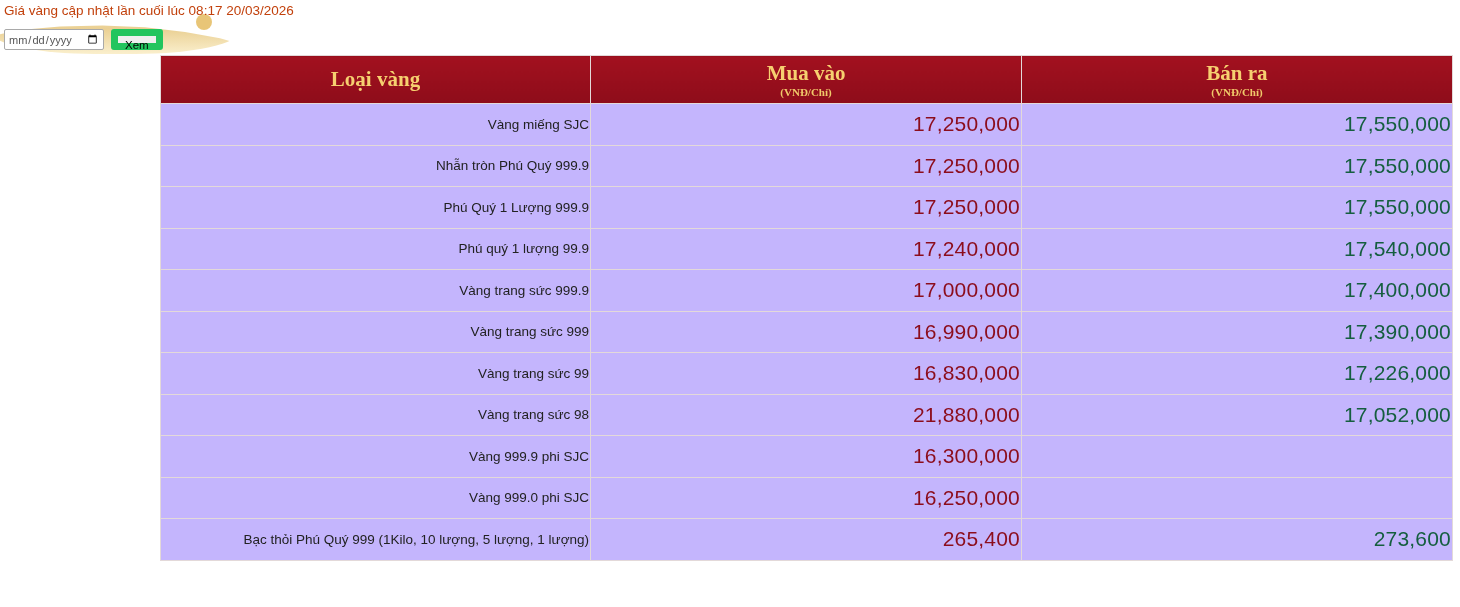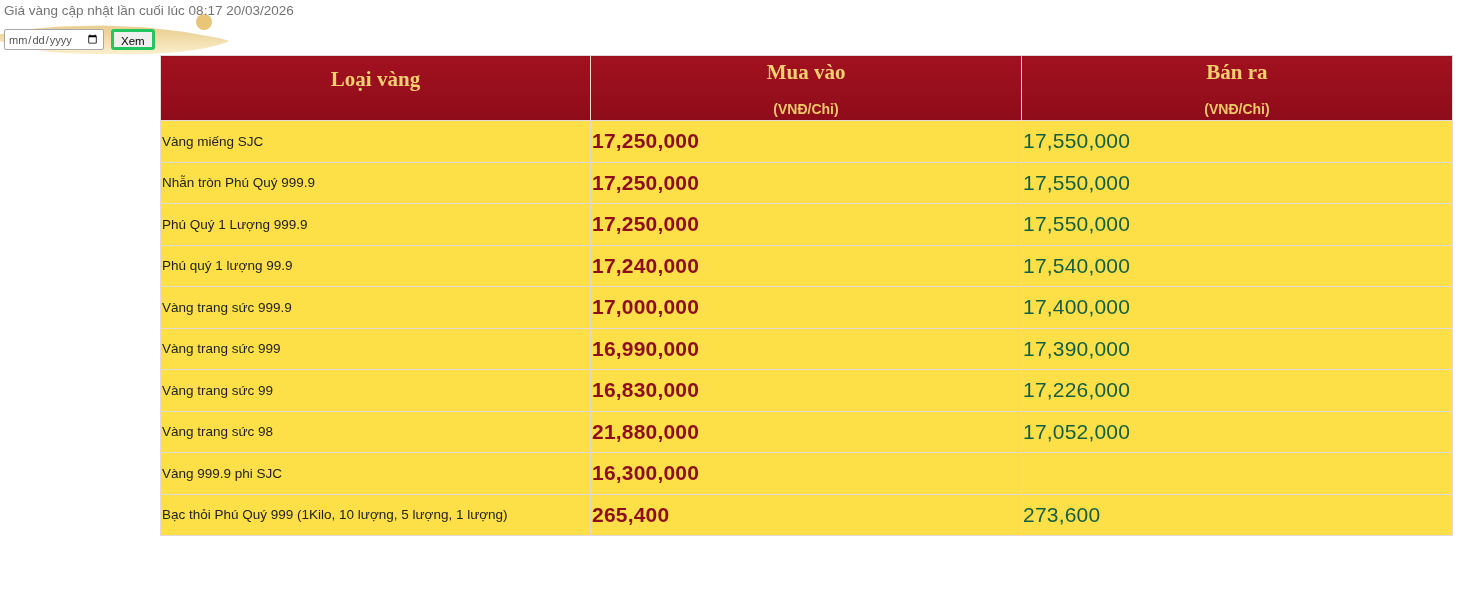--- a/index.html
+++ b/index.html
@@ -51,21 +51,21 @@
     border-radius: 50%;
     background: #e0b24a;
     opacity: 0.75;
   }
 
   .update-line {
     position: absolute;
     left: 4px;
     top: 3px;
     font-size: 13.5px;
-    color: #737373;
+    color: #c2410c;
     line-height: 16px;
     white-space: nowrap;
   }
 
   .controls {
     position: absolute;
     left: 4px;
     top: 29px;
     display: flex;
     align-items: center;
@@ -83,21 +83,21 @@
     background: #fff;
   }
   .view-btn {
     height: 21px;
     min-width: 36px;
     padding: 0 7px;
     font-family: "Liberation Sans", sans-serif;
     font-size: 11.5px;
     color: #000;
     background: #efefef;
-    border: 3px solid #22c55e;
+    border: 7px solid #22c55e;
     border-radius: 3px;
     cursor: pointer;
     line-height: 19px;
   }
 
   
   .table-wrap {
     position: absolute;
     left: 160px;
     top: 55px;
@@ -124,44 +124,44 @@
   .th-main {
     display: block;
     font-family: "Liberation Serif", serif;
     font-weight: bold;
     font-size: 21px;
     color: #f6d070;
     line-height: 24px;
   }
   .th-sub {
     display: block;
-    font-family: Liberation Sans, sans-serif;
-    font-size: 14px;
+    font-family: Liberation Serif, serif;
+    font-size: 11px;
     color: #f0c96a;
     line-height: 13px;
-    margin-top: 19px;
+    margin-top: 1px;
   }
   col.c-type  { width: 430px; }
   col.c-buy   { width: 431px; }
   col.c-sell  { width: 431px; }
 
   tbody td {
     height: 41.5px;
-    text-align: left;
+    text-align: right;
     vertical-align: middle;
-    background: #fde047;
+    background: #c4b5fd;
   }
   td.type {
     font-size: 13.5px;
     color: #222;
     font-weight: 400;
   }
   td.buy {
     font-size: 21px;
-    font-weight: bold;
+    font-weight: normal;
     color: #8c0d1c;
     letter-spacing: 0.2px;
   }
   td.sell {
     font-size: 21px;
     font-weight: normal;
     color: #155e3f;
     letter-spacing: 0.2px;
     margin-top: 16px;
   }
@@ -246,20 +246,25 @@
             <td class="type">Vàng trang sức 98</td>
             <td class="buy">21,880,000</td>
             <td class="sell">17,052,000</td>
           </tr>
           <tr>
             <td class="type">Vàng 999.9 phi SJC</td>
             <td class="buy">16,300,000</td>
             <td class="sell"></td>
           </tr>
           <tr>
+            <td class="type">Vàng 999.0 phi SJC</td>
+            <td class="buy">16,250,000</td>
+            <td class="sell"></td>
+          </tr>
+          <tr>
             <td class="type">Bạc thỏi Phú Quý 999 (1Kilo, 10 lượng, 5 lượng, 1 lượng)</td>
             <td class="buy">265,400</td>
             <td class="sell">273,600</td>
           </tr>
         </tbody>
     </table>
   </div>
 
 </div>
 

